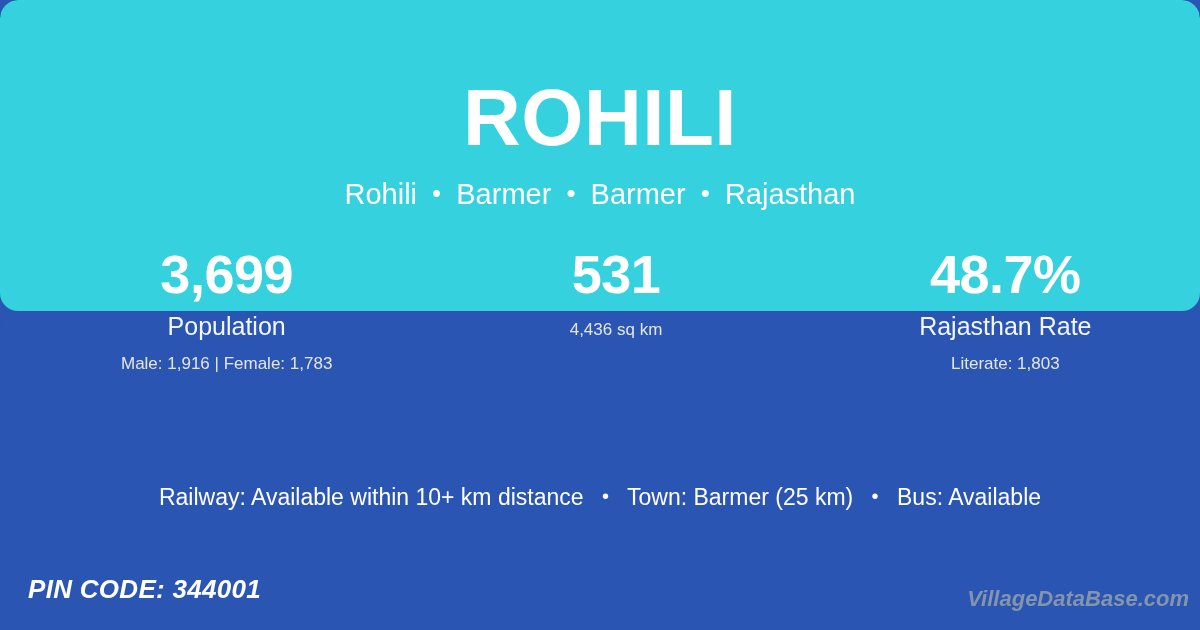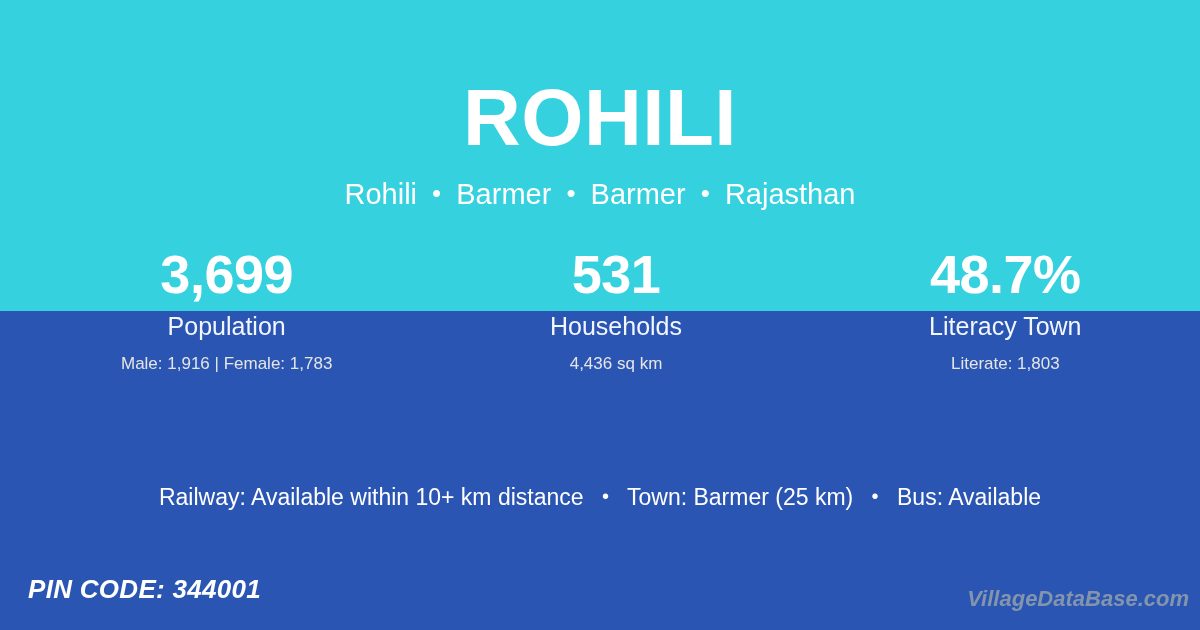--- a/index.html
+++ b/index.html
@@ -1,16 +1,16 @@
 <!DOCTYPE html>
 <html><head>
 <meta charset="utf-8">
 <title>Village Info Card</title>
 <style>
-  * { margin: 0; padding: 0; box-sizing: border-box; }
+  * { margin: 0; padding: 0; box-sizing: border-box; border-radius: 18px; }
 
   html, body {
     width: 1200px;
     height: 630px;
     overflow: hidden;
   }
 
   body {
     font-family: "Liberation Sans", sans-serif;
     background: #2a55b3;
@@ -199,27 +199,26 @@
   <div class="stats">
 
     <div class="stat">
       <div class="stat-value">3,699</div>
       <div class="stat-label">Population</div>
       <div class="stat-sub">Male: 1,916 | Female: 1,783</div>
     </div>
 
     <div class="stat">
       <div class="stat-value">531</div>
-      <div class="stat-label">Households</div>
       <div class="stat-sub">4,436 sq km</div>
     </div>
 
     <div class="stat">
       <div class="stat-value">48.7%</div>
-      <div class="stat-label">Literacy Town</div>
+      <div class="stat-label">Rajasthan Rate</div>
       <div class="stat-sub">Literate: 1,803</div>
     </div>
 
   </div>
 
   <div class="facilities">
     <span>Railway: Available within 10+ km distance</span>
     <span class="sep">•</span>
     <span>Town: Barmer (25 km)</span>
     <span class="sep">•</span>

